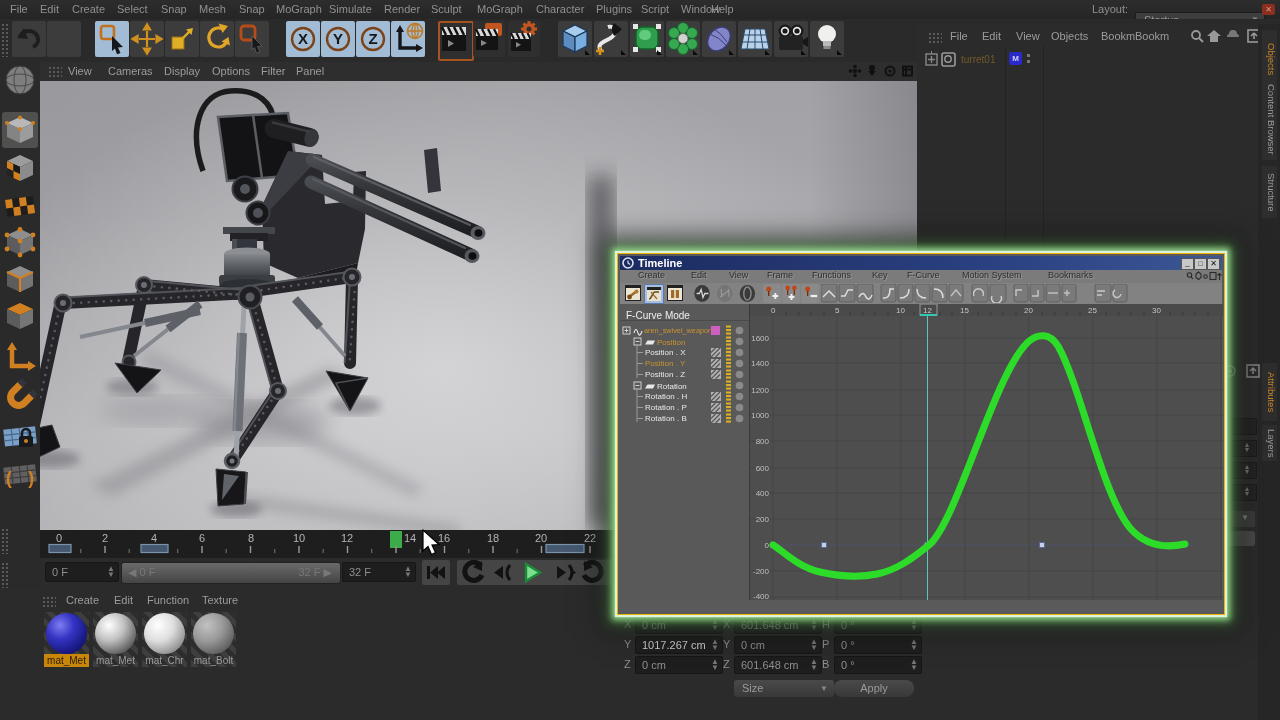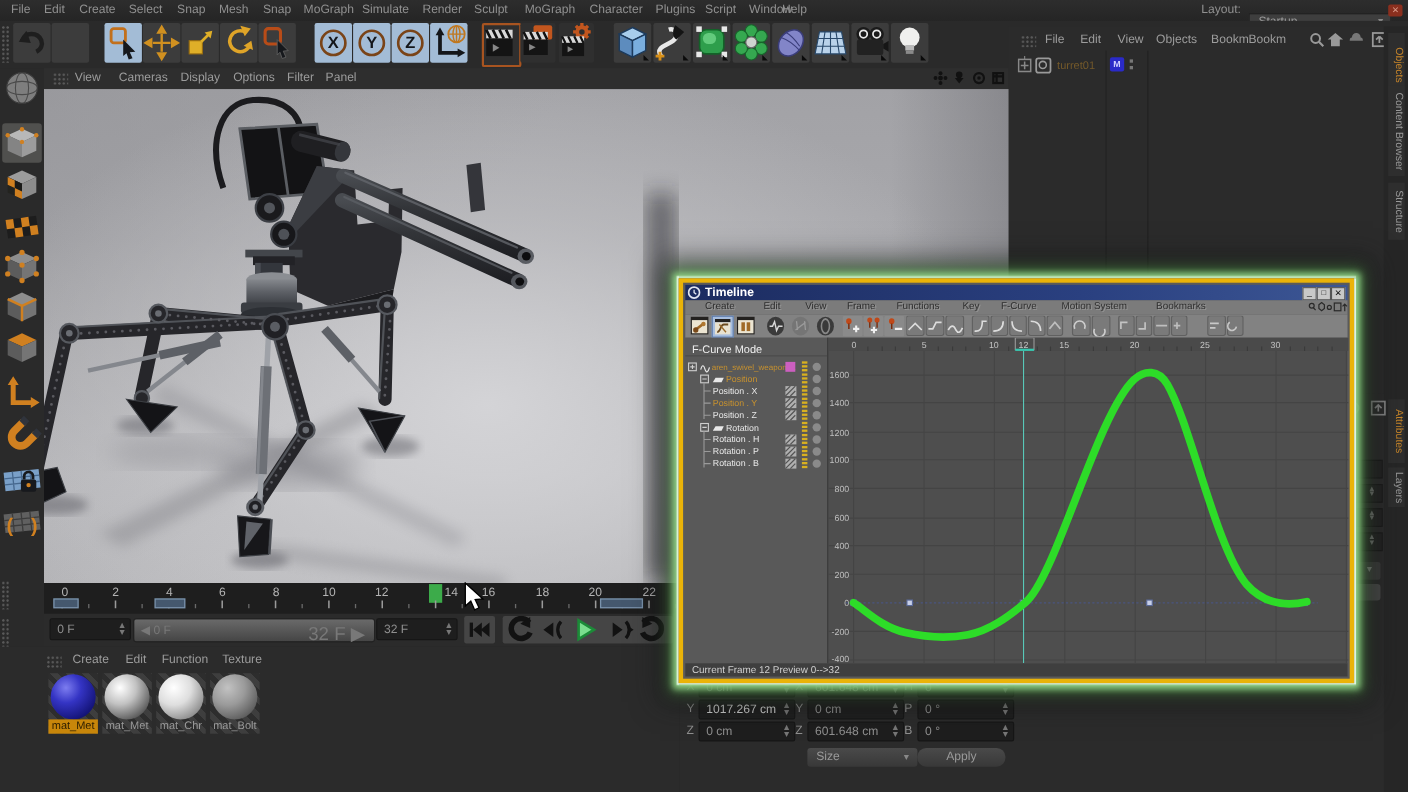--- a/index.html
+++ b/index.html
@@ -531,21 +531,21 @@
           <rect x="101" y="14.5" width="27" height="8"></rect>
           <rect x="506" y="14.5" width="38" height="8"></rect>
   </g>
  </svg>
 </div>
 
 <div class="abs" id="transport" style="left:40px;top:558px;width:578px;height:30px;background:#2b2b2b">
  <div class="fld" style="left:5px;top:4px;width:66px;height:18px">0 F<span class="spin">▲<br>▼</span></div>
  <div class="abs" style="left:81px;top:4px;width:218px;height:20px;border-radius:3px;background:linear-gradient(#6a6a6a,#454545);border:1px solid #222">
    <span style="position:absolute;left:6px;top:3px;font-size:11px;color:#787878">◀ 0 F</span>
-   <span style="position:absolute;right:8px;top:3px;font-size:17px;color:#787878">32 F ▶</span>
+   <span style="position:absolute;right:8px;top:3px;font-size:11px;color:#787878">32 F ▶</span>
  </div>
  <div class="fld" style="left:302px;top:4px;width:66px;height:18px">32 F<span class="spin">▲<br>▼</span></div>
 
  <div class="abs" style="left:382px;top:2px;width:28px;height:25px;background:#454545;border-radius:2px">
   <svg width="28" height="25">
           <g fill="#121212">
             <rect x="5" y="6" width="3" height="13"></rect>
             <path d="M16 6 v13 l-8 -6.5 z"></path>
             <path d="M23 6 v13 l-8 -6.5 z"></path>
           </g>
@@ -683,21 +683,21 @@
  <div class="abs" style="left:105px;top:48px;color:#8f8f8f">Z</div>
  <div class="fld" style="left:116px;top:46px;width:80px;height:16px;line-height:16px">601.648 cm<span class="spin" style="top:2px">▲<br>▼</span></div>
  <div class="abs" style="left:204px;top:48px;color:#8f8f8f">B</div>
  <div class="fld" style="left:216px;top:46px;width:80px;height:16px;line-height:16px">0 °<span class="spin" style="top:2px">▲<br>▼</span></div>
 
  <div class="abs" style="left:116px;top:70px;width:92px;height:17px;background:linear-gradient(#4a4a4a,#383838);border-radius:3px;color:#9a9a9a;line-height:17px;padding-left:8px">Size<span style="position:absolute;right:6px;top:0;font-size:8px;color:#888">▼</span></div>
  <div class="abs" style="left:216px;top:70px;width:80px;height:17px;background:linear-gradient(#4a4a4a,#383838);border-radius:8px;color:#9a9a9a;line-height:17px;text-align:center">Apply</div>
 </div>
 
 <div class="abs" id="overlay" style="left:617px;top:253px;width:606px;height:360px;background:#5a5a5a;
- border:4px solid #eab308;
+ border:1px solid #eab308;
  box-shadow:0 0 1px 2px #dff3dc, 0 0 6px 5px rgba(150,216,140,.95), 0 0 13px 9px rgba(80,150,70,.6), 0 0 24px 17px rgba(24,26,26,.7);">
 
  <div class="abs" style="left:2px;top:2px;width:602px;height:14px;background:linear-gradient(90deg,#1c2c60,#2a4080 60%,#3c5694)">
   <svg class="abs" style="left:2px;top:1px" width="12" height="12" viewBox="0 0 12 12">
           <circle cx="6" cy="6" r="5" fill="none" stroke="#dfe4f0" stroke-width="1.6"></circle>
           <path d="M6 3.5 V6 l2 1.5" stroke="#dfe4f0" stroke-width="1.2" fill="none"></path>
         </svg>
   <span style="position:absolute;left:18px;top:1px;color:#fff;font-size:11px;font-weight:bold">Timeline</span>
   <div class="abs" style="right:28px;top:2px;width:11px;height:10px;background:#c8c8c8;border:1px solid #555;font-size:8px;line-height:8px;text-align:center;color:#111">_</div>
   <div class="abs" style="right:15px;top:2px;width:11px;height:10px;background:#c8c8c8;border:1px solid #555;font-size:7px;line-height:9px;text-align:center;color:#111">□</div>
@@ -980,20 +980,19 @@
             <rect x="71.5" y="238.5" width="5" height="5"></rect>
             <rect x="174.5" y="238.5" width="5" height="5"></rect>
             <rect x="289.5" y="238.5" width="5" height="5"></rect>
             <rect x="430.5" y="238.5" width="5" height="5"></rect>
           </g>
 
    <path d="M23 241 C33 247 48 263 70 268 C92 273 112 273 127 270 C147 266 163 254 179 241 C207 218 244 70 278 38 C288 29 300 29 308 42 C330 80 352 190 380 224 C400 247 426 242 435 240" fill="none" stroke="#2ddc28" stroke-width="7" stroke-linecap="round"></path>
   </svg>
  </div>
 
- <div class="abs" style="left:2px;top:346px;width:602px;height:12px;background:#3f3f3f;color:#cfcfcf;font-size:9px;line-height:12px"><span style="margin-left:6px">Current Frame  12  Preview  0--&gt;32</span></div>
 </div>
 
 <svg class="abs" style="left:420px;top:529px" width="22" height="30" viewBox="0 0 22 30">
  <path d="M3 1 L3 22 L8 17.5 L11.5 25.5 L15.5 23.5 L12 16 L19 15.5 Z" fill="#fff" stroke="#000" stroke-width="1.2"></path>
 </svg>
 
 </div>
 
 </body></html>

